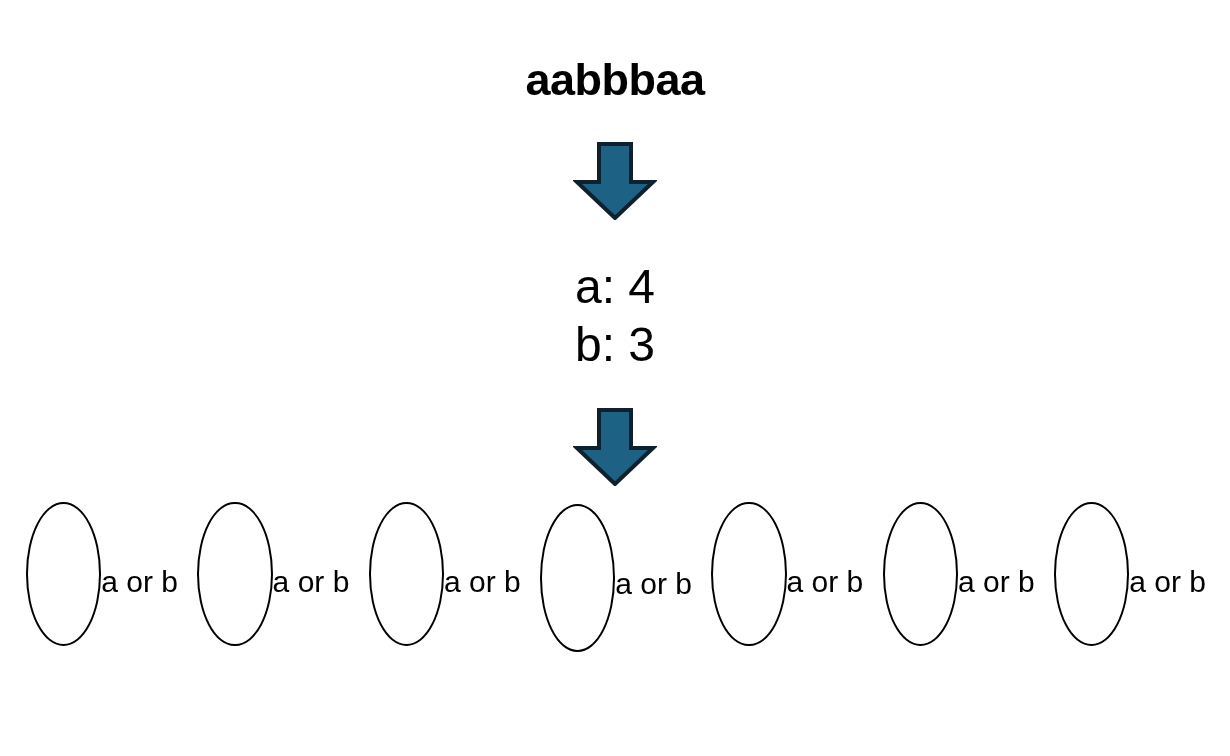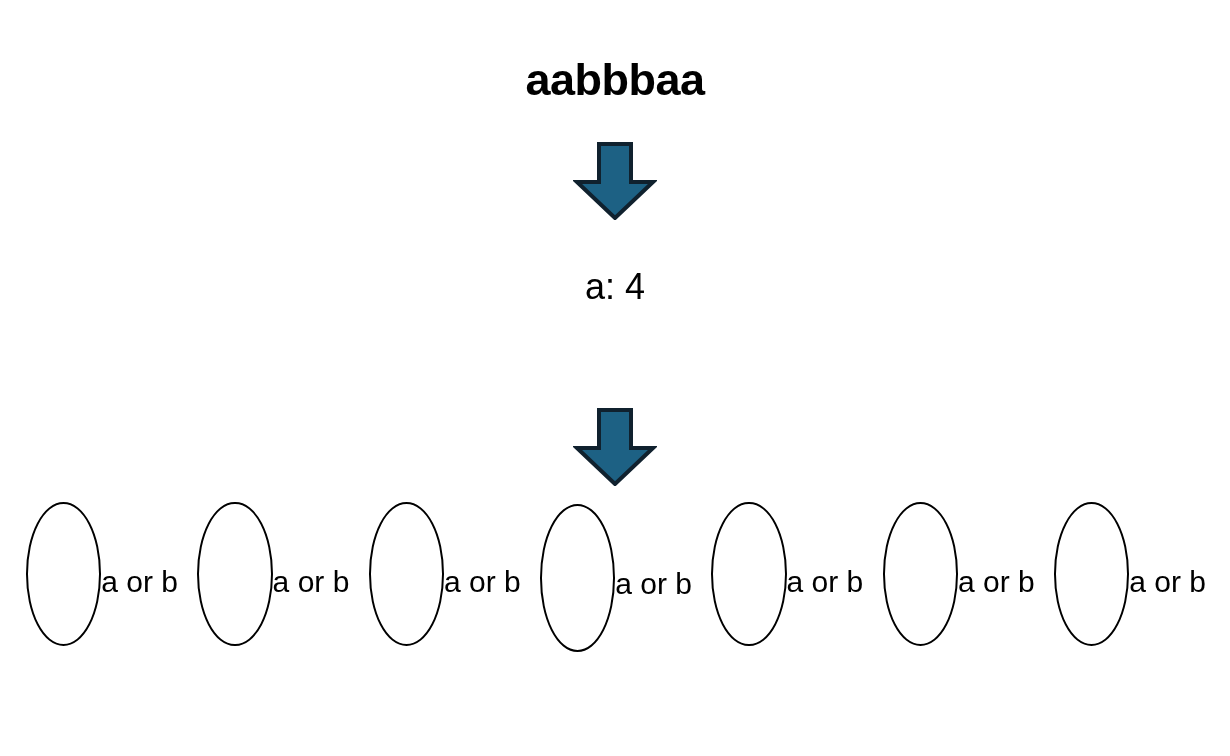--- a/index.html
+++ b/index.html
@@ -55,21 +55,21 @@
     left: 0;
     top: 256px;
     width: 1230px;
     text-align: center;
   }
   .counts-inner {
     display: inline-block;
     text-align: left;
   }
   .count-line {
-    font-size: 36px;
+    font-size: 48px;
     line-height: 58px;
     font-weight: normal;
     white-space: pre;
   }
 
   
   .slots {
     position: absolute;
     left: 26px;
     top: 500px;
@@ -118,20 +118,21 @@
 
   <div class="arrow arrow-top">
     <svg viewBox="0 0 84 78" preserveAspectRatio="none" aria-hidden="true">
       <polygon points="26,2 58,2 58,40 80,40 42,76 4,40 26,40" fill="#1d6184" stroke="#10212e" stroke-width="4" stroke-linejoin="miter"></polygon>
     </svg>
   </div>
 
   <div class="counts">
     <div class="counts-inner">
       <div class="count-line">a: 4</div>
+      <div class="count-line">b: 3</div>
     </div>
   </div>
 
   <div class="arrow arrow-bottom">
     <svg viewBox="0 0 84 78" preserveAspectRatio="none" aria-hidden="true">
       <polygon points="26,2 58,2 58,40 80,40 42,76 4,40 26,40" fill="#1d6184" stroke="#10212e" stroke-width="4" stroke-linejoin="miter"></polygon>
     </svg>
   </div>
 
   <div class="slots">

